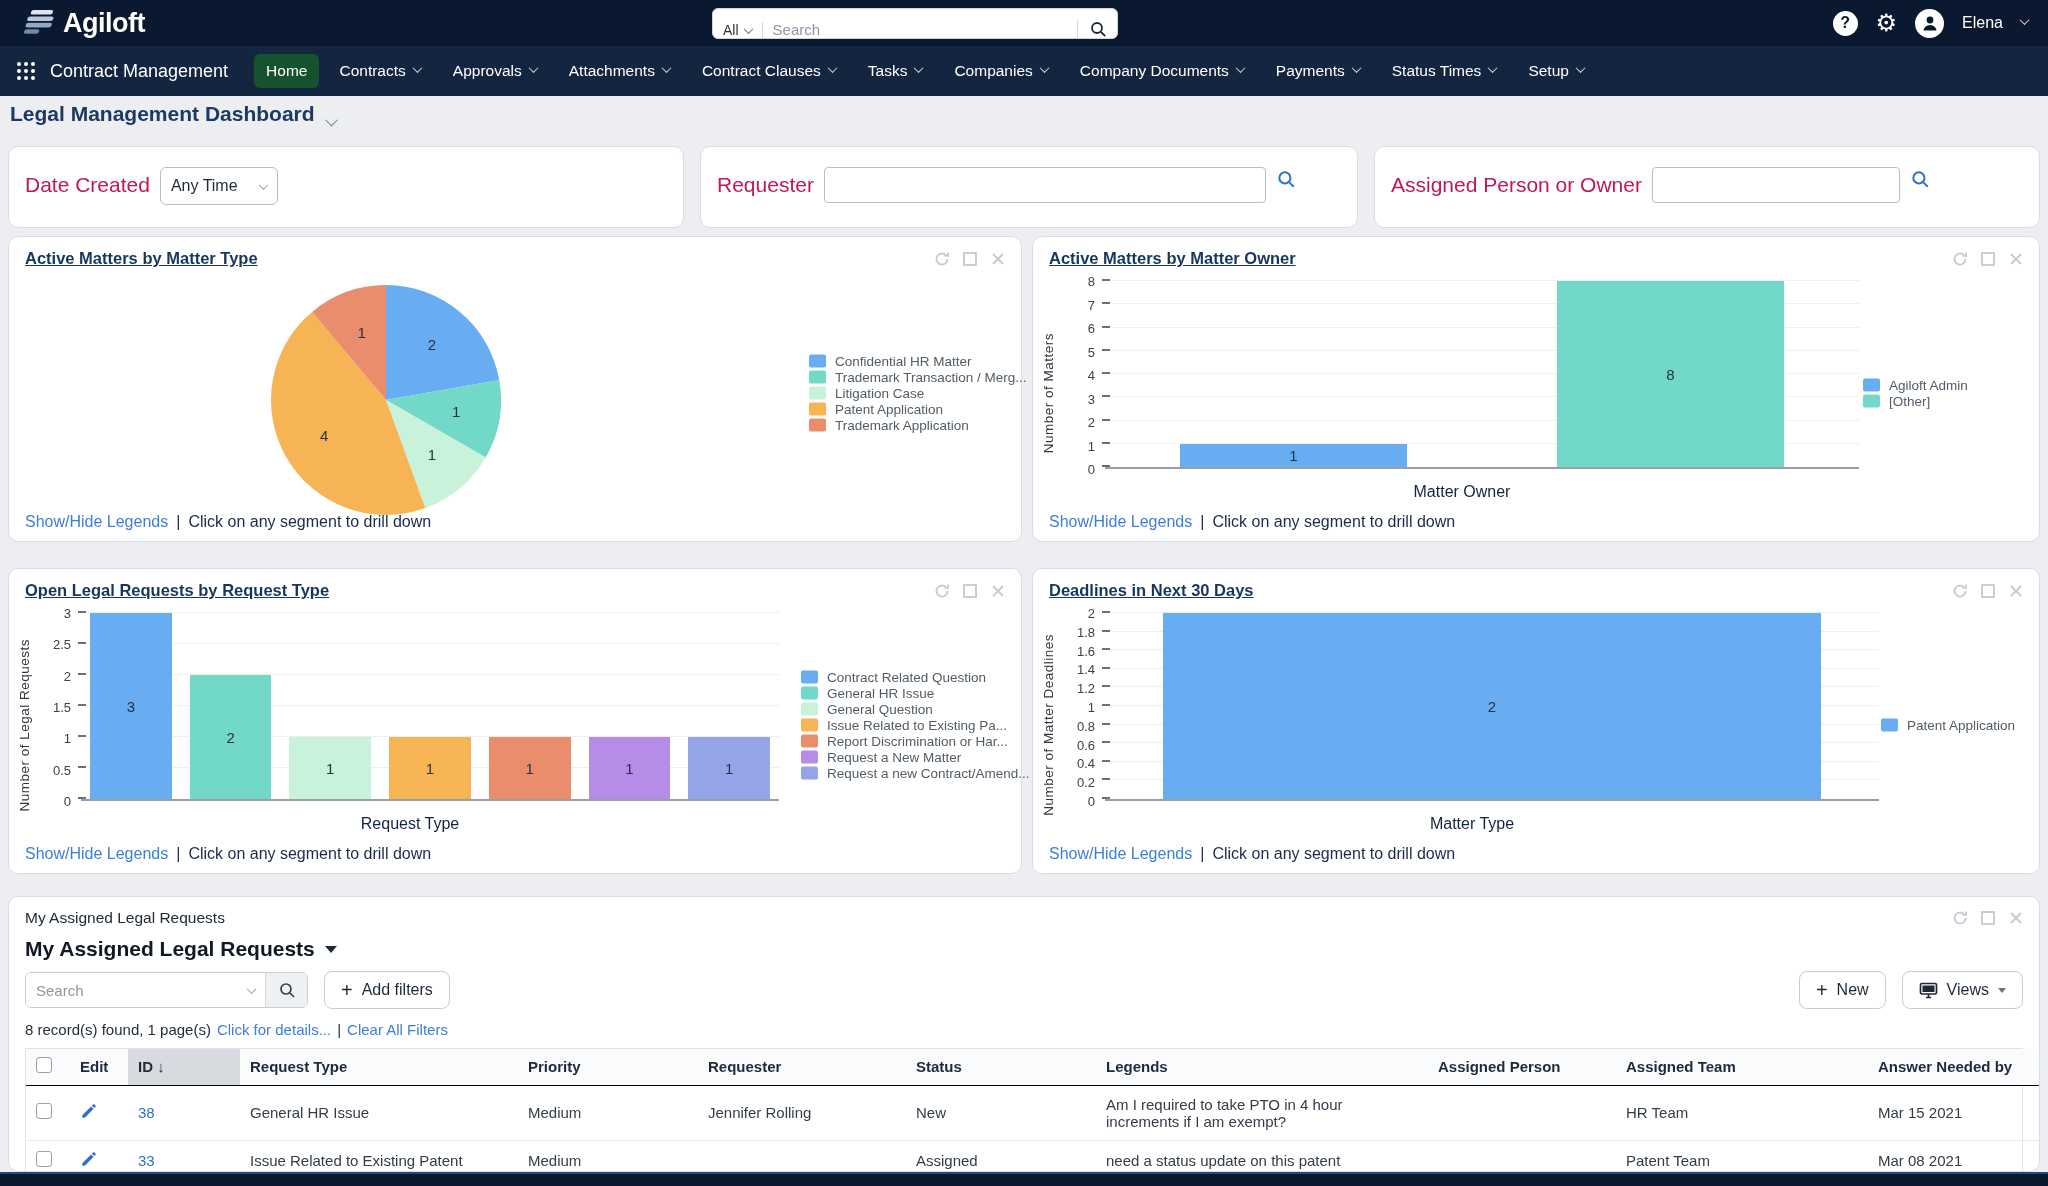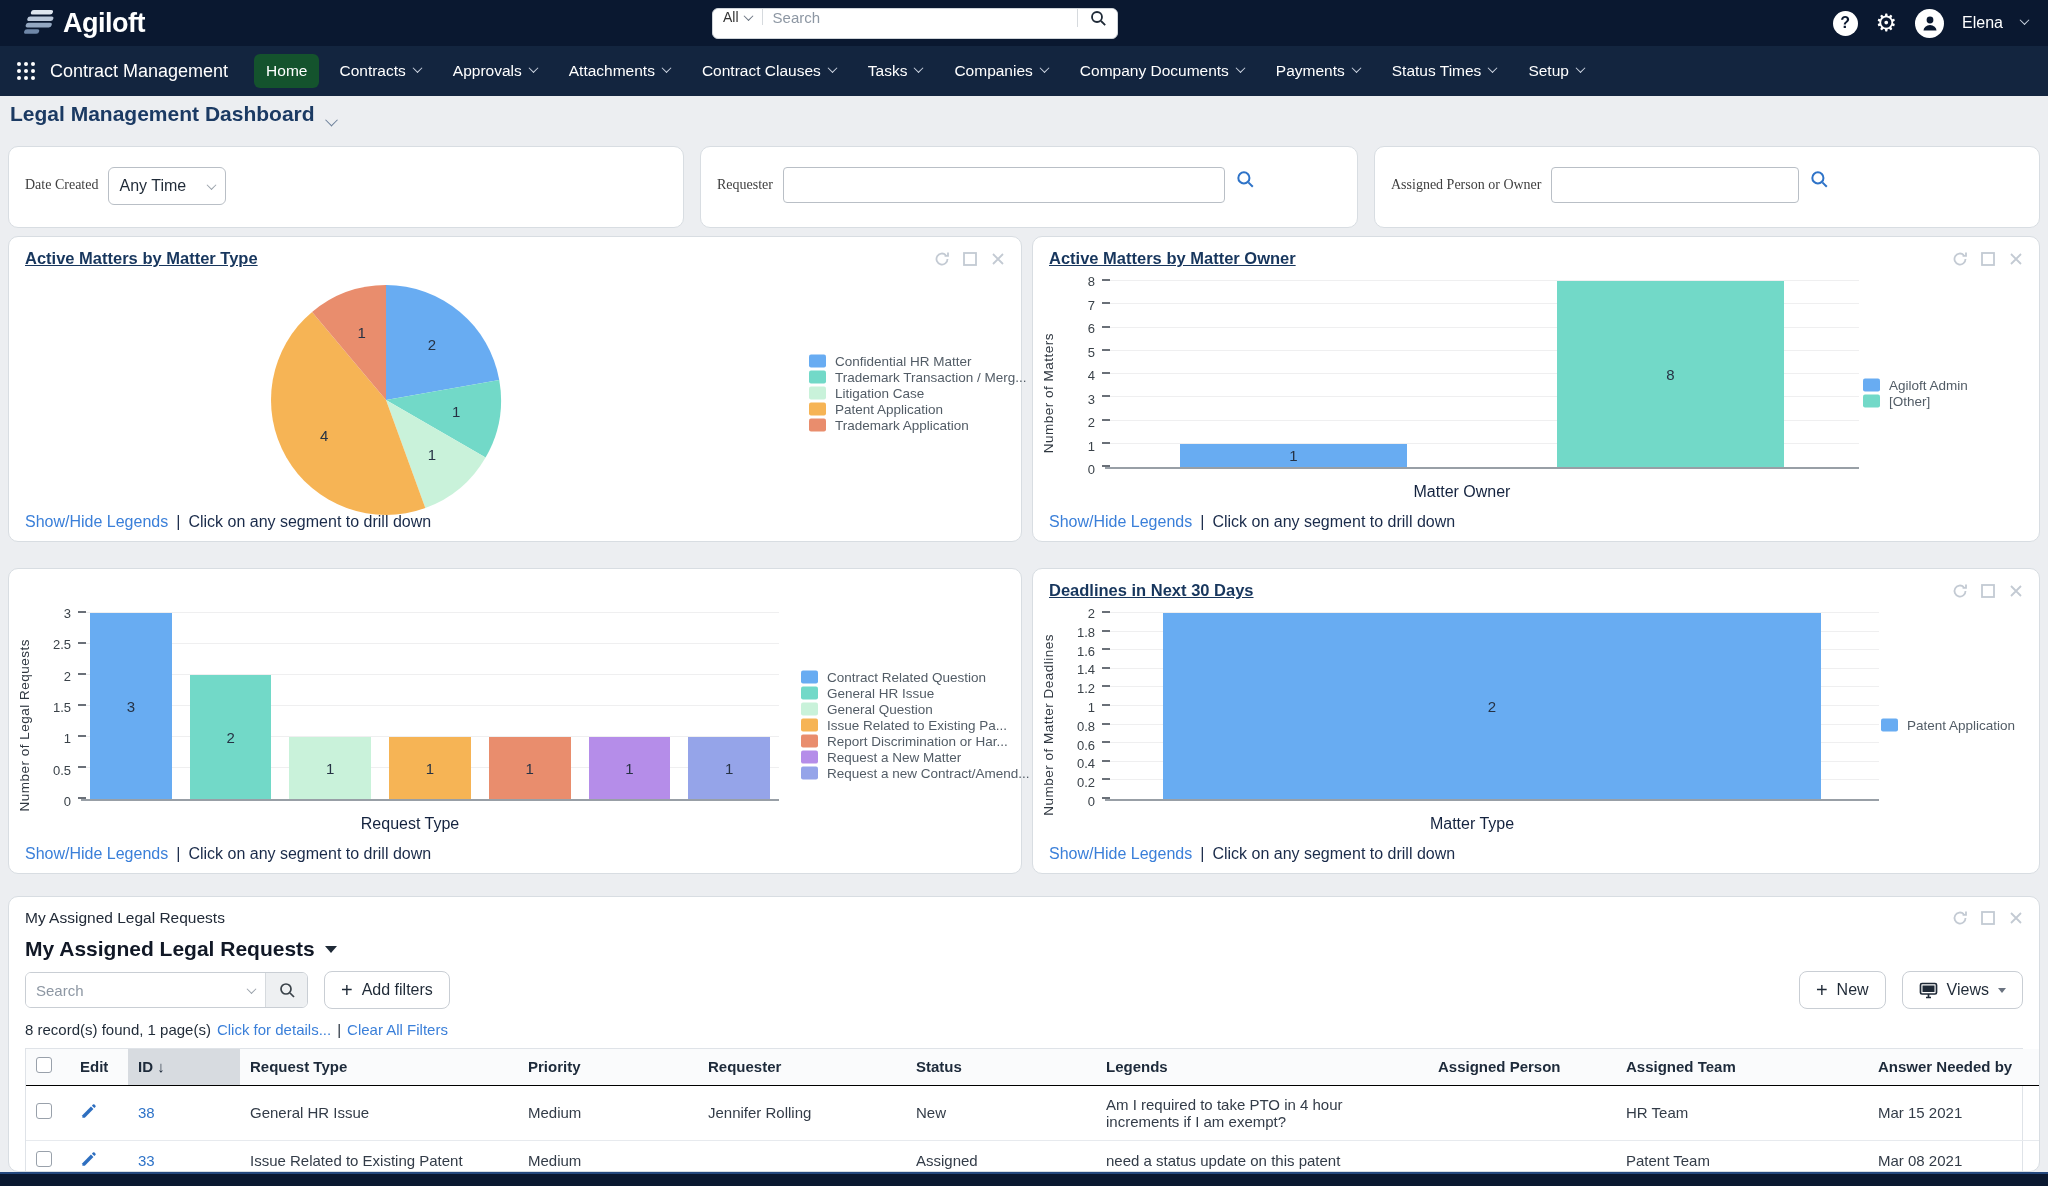--- a/index.html
+++ b/index.html
@@ -15,21 +15,21 @@
 
   
   .topbar1 {
     position:absolute; top:0; left:0; right:0; height:46px;
     background:#0a1830; display:flex; align-items:center;
   }
   .logo { display:flex; align-items:center; gap:7px; margin-left:22px; cursor:pointer; }
   .logo-text { color:#fff; font-size:27px; font-weight:bold; letter-spacing:-0.5px; }
   .global-search {
     position:absolute; left:712px; top:8px; width:406px; height:31px;
-    background:#fff; border-radius:6px; display:flex; align-items:flex-start; overflow:hidden;
+    background:#fff; border-radius:6px; display:flex; align-items:flex-end; overflow:hidden;
     border:1px solid #cfd4d9;
   }
   .scope { display:flex; align-items:center; gap:6px; padding:0 10px; border-right:1px solid #d6dade; font-size:14px; color:#333; cursor:pointer; }
   .global-search input { flex:1; border:none; outline:none; padding:0 10px; font-size:15px; font-family:inherit; color:#333; }
   .global-search input::placeholder, .search-combo input::placeholder { color:#8d97a3; }
   .search-btn { width:40px; border:none; border-left:1px solid #d6dade; background:#fff; display:flex; align-items:center; justify-content:center; cursor:pointer; }
   .top-right { position:absolute; right:20px; top:0; height:46px; display:flex; align-items:center; gap:18px; }
   .help { width:25px; height:25px; border-radius:50%; background:#fff; color:#0a1830; font-weight:bold; font-size:16px; display:flex; align-items:center; justify-content:center; cursor:pointer; }
   .gear { color:#fff; font-size:24px; line-height:1; cursor:pointer; }
   .avatar { width:29px; height:29px; border-radius:50%; background:#fff; display:flex; align-items:center; justify-content:center; cursor:pointer; }
@@ -49,21 +49,21 @@
 
   
   .page-head { position:absolute; top:102px; left:10px; display:flex; align-items:flex-end; gap:12px; }
   .page-head h1 { font-size:21px; font-weight:600; color:#1b3a63; }
   .page-head .chev { color:#6b7f99; width:9px; height:9px; margin-top:-4px; }
 
   
   .filter-row { position:absolute; top:146px; left:8px; right:8px; height:82px; display:flex; gap:16px; }
   .fcard { background:#fff; border:1px solid #d8dde2; border-radius:10px; display:flex; align-items:flex-start; padding:20px 16px; gap:10px; }
   .fcard.c1 { width:676px; } .fcard.c2 { width:658px; } .fcard.c3 { flex:1; }
-  .flabel { font-size:14px; color:#404040; line-height:36px; white-space:nowrap;font-family:Liberation Serif, serif; }
+  .flabel { font-size:21px; color:#be185d; line-height:36px; white-space:nowrap; }
   .fselect { height:38px; border:1px solid #b9bfc6; border-radius:6px; background:#fff; display:flex; align-items:center; gap:22px; padding:0 10px; font-size:16px; color:#1f2a37; cursor:pointer; }
   .fselect .chev { color:#9aa2ab; }
   .finput { height:36px; border:1px solid #b9bfc6; border-radius:4px; background:#fff; padding:0 8px; font-size:15px; font-family:inherit; outline:none; }
   .c2 .finput { width:442px; } .c3 .finput { width:248px; }
   .mag-blue { margin-top:2px; cursor:pointer; }
 
   
   .panel { position:absolute; background:#fff; border:1px solid #d8dde2; border-radius:10px; }
   .p1 { left:8px;    top:236px; width:1014px; height:306px; }
   .p2 { left:1032px; top:236px; width:1008px; height:306px; }
@@ -428,20 +428,41 @@
       </div>
   </div>
   <div class="panel-foot">
     <a>Show/Hide Legends</a>
     <span class="sep">|</span>
     <span class="hint">Click on any segment to drill down</span>
   </div>
 </section>
 
 <section class="panel p3">
+  <div class="panel-head">
+    <h3 class="wtitle">Open Legal Requests by Request Type</h3>
+    <div class="wicons">
+        <span class="wicon">
+          <svg width="18" height="18" viewBox="0 0 18 18">
+            <path d="M14.5 9a5.5 5.5 0 1 1-1.7-3.95" fill="none" stroke="#c3cad3" stroke-width="1.8"></path>
+            <path d="M15 2.4v3.4h-3.4" fill="none" stroke="#c3cad3" stroke-width="1.8"></path>
+          </svg>
+        </span>
+        <span class="wicon">
+          <svg width="18" height="18" viewBox="0 0 18 18">
+            <rect x="3" y="3" width="12" height="12" fill="none" stroke="#c3cad3" stroke-width="1.8"></rect>
+          </svg>
+        </span>
+        <span class="wicon">
+          <svg width="18" height="18" viewBox="0 0 18 18">
+            <path d="M4 4l10 10M14 4L4 14" stroke="#c3cad3" stroke-width="1.8"></path>
+          </svg>
+        </span>
+      </div>
+  </div>
   <div class="chart-body">
     <div class="chart-host">
         <div class="bar-chart">
           <div class="ycol">
             <span>Number of Legal Requests</span>
           </div>
           <div class="pw">
             <div class="prow">
               <div class="yticks">
                 <span class="ytick" style="bottom: 0%;">0</span>

